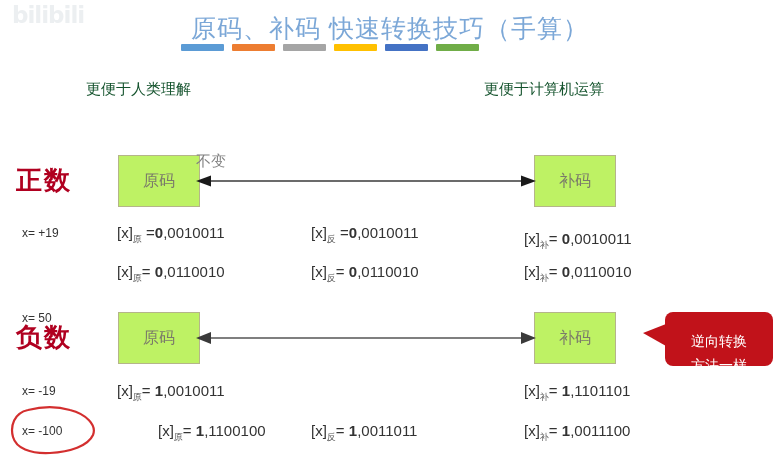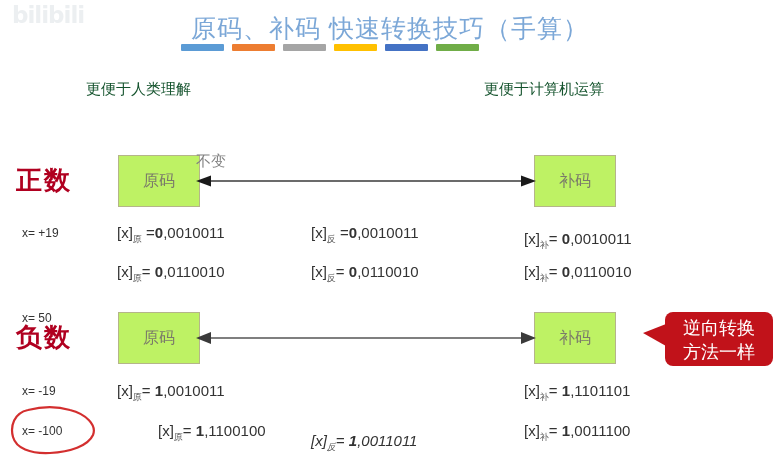--- a/index.html
+++ b/index.html
@@ -127,24 +127,24 @@
   
   .callout {
     position: absolute;
     left: 665px;
     top: 312px;
     width: 108px;
     height: 54px;
     background: #c1121a;
     border-radius: 8px;
     color: #ffffff;
-    font-size: 18px;
+    font-size: 14px;
     line-height: 24px;
     text-align: center;
-    padding-top: 4px;
+    padding-top: 17px;
     box-sizing: border-box;
   }
   .callout .tail {
     position: absolute;
     left: -22px;
     top: 12px;
     width: 0; height: 0;
     border-top: 9px solid transparent;
     border-bottom: 13px solid transparent;
     border-right: 23px solid #c1121a;
@@ -244,21 +244,21 @@
     <div>逆向转换</div>
     <div>方法一样</div>
   </div>
 
   <div class="xlab" style="left:22px; top:384px;">x= -19</div>
   <div class="expr" style="left:117px; top:382px;"><span>[x]</span><span class="sub">原</span><span>= </span><b>1</b><span>,0010011</span></div>
   <div class="expr" style="left:524px; top:382px;"><span>[x]</span><span class="sub">补</span><span>= </span><b>1</b><span>,1101101</span></div>
 
   <div class="xlab" style="left:22px; top:424px;">x= -100</div>
   <div class="expr" style="left:117px; top:422px;margin-left:41px;"><span>[x]</span><span class="sub">原</span><span>= </span><b>1</b><span>,1100100</span></div>
-  <div class="expr" style="left:311px; top:432px;font-style:italic;"><span>[x]</span><span class="sub">反</span><span>= </span><b>1</b><span>,0011011</span></div>
+  <div class="expr" style="left:311px; top:422px;"><span>[x]</span><span class="sub">反</span><span>= </span><b>1</b><span>,0011011</span></div>
   <div class="expr" style="left:524px; top:422px;"><span>[x]</span><span class="sub">补</span><span>= </span><b>1</b><span>,0011100</span></div>
 
   <div class="circle">
     <svg width="96" height="52" viewBox="0 0 96 52">
       <path d="M20,6 C6,9 2,22 5,33 C8,44 22,50 42,49 C62,48 80,42 85,31 C89,21 78,10 62,6 C48,2 32,3 20,6 Z" fill="none" stroke="#d32f2f" stroke-width="2.2" stroke-linecap="round"></path>
     </svg>
   </div>
 
 </div>
 

